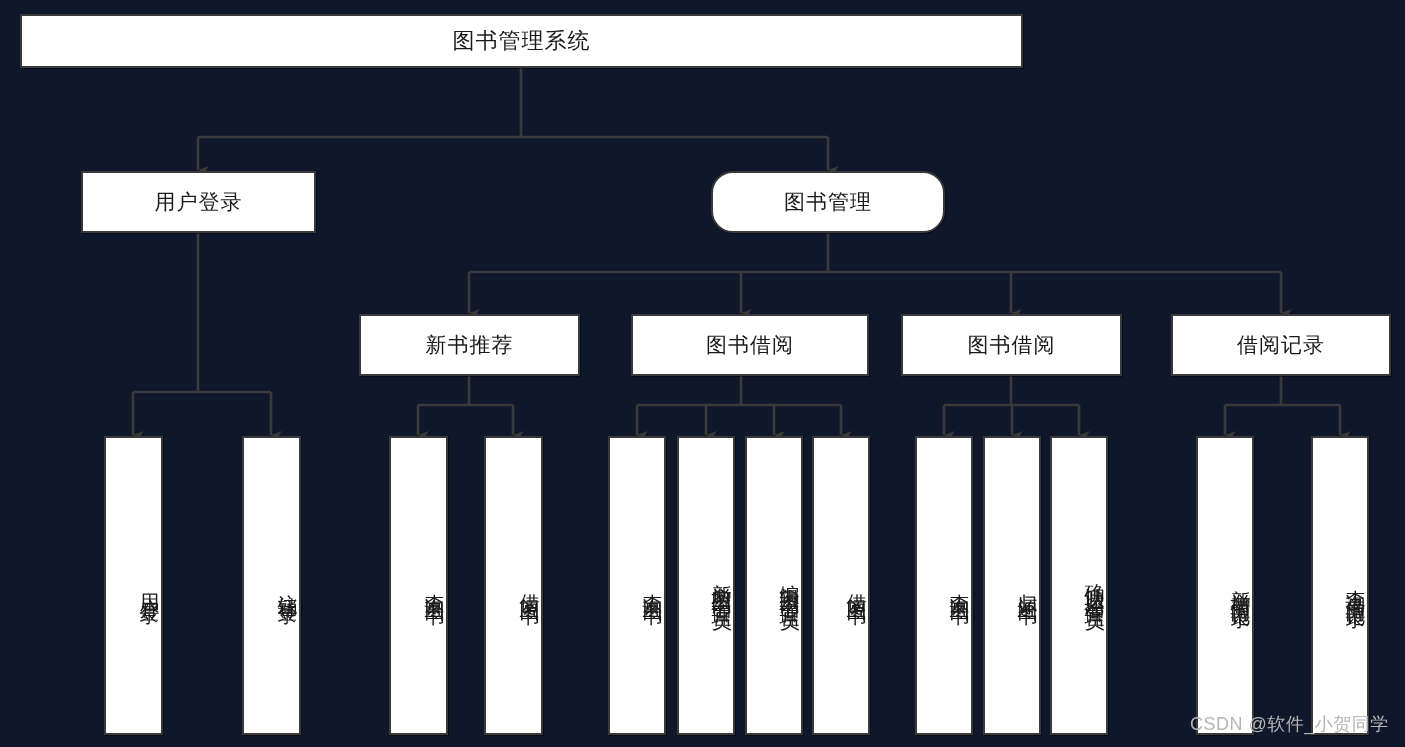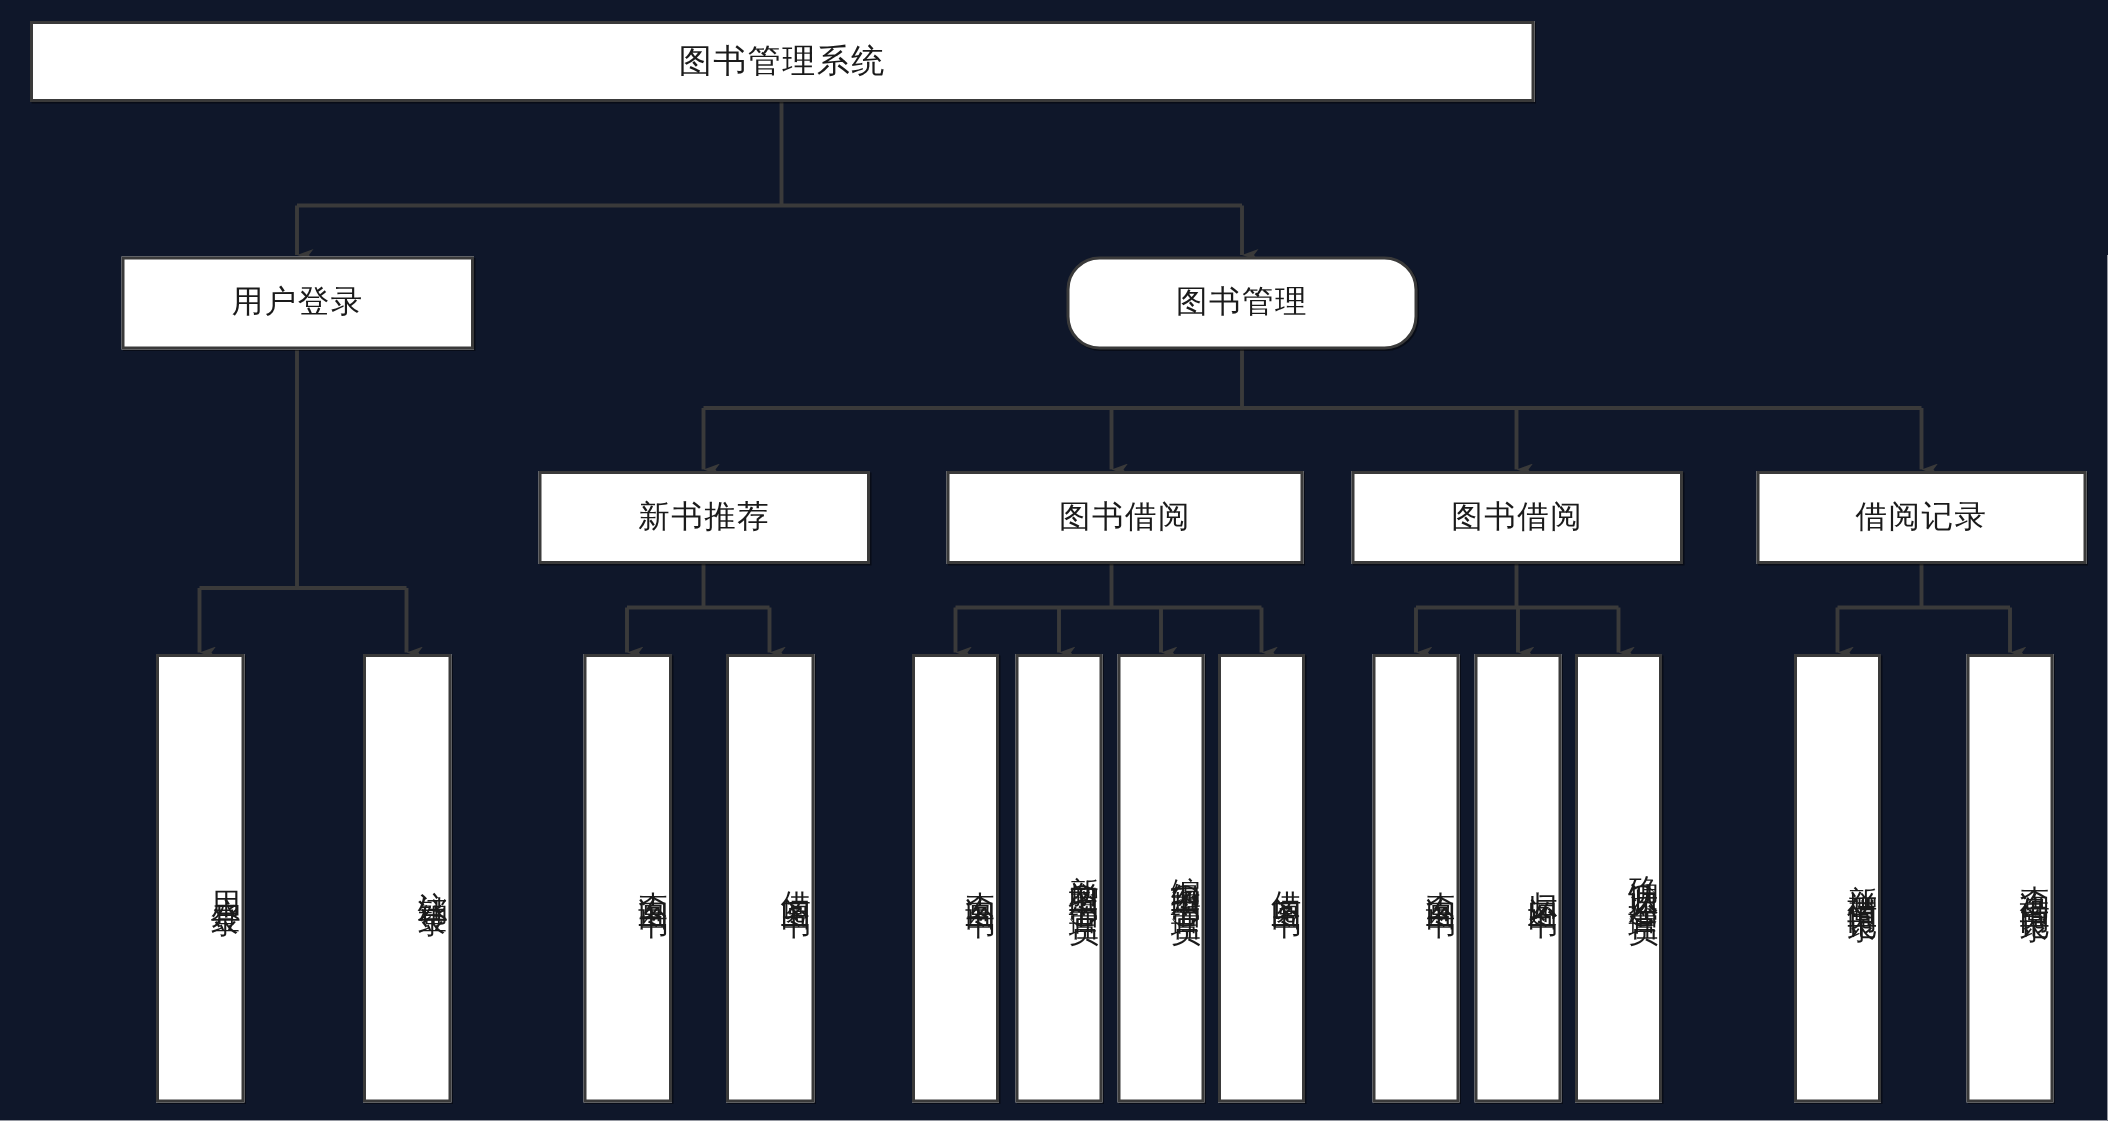--- a/index.html
+++ b/index.html
@@ -170,14 +170,15 @@
         <span>确认归还（管理员）</span>
       </div>
       <div class="node vert" style="left: 1196px; top: 436px; width: 58px; height: 299px;">
         <span>新增借阅记录</span>
       </div>
       <div class="node vert" style="left: 1311px; top: 436px; width: 58px; height: 299px;">
         <span>查询借阅记录</span>
       </div>
     </div>
 
+  <div id="watermark">CSDN @软件_小贺同学</div>
 
 </div>
 
 </body></html>

